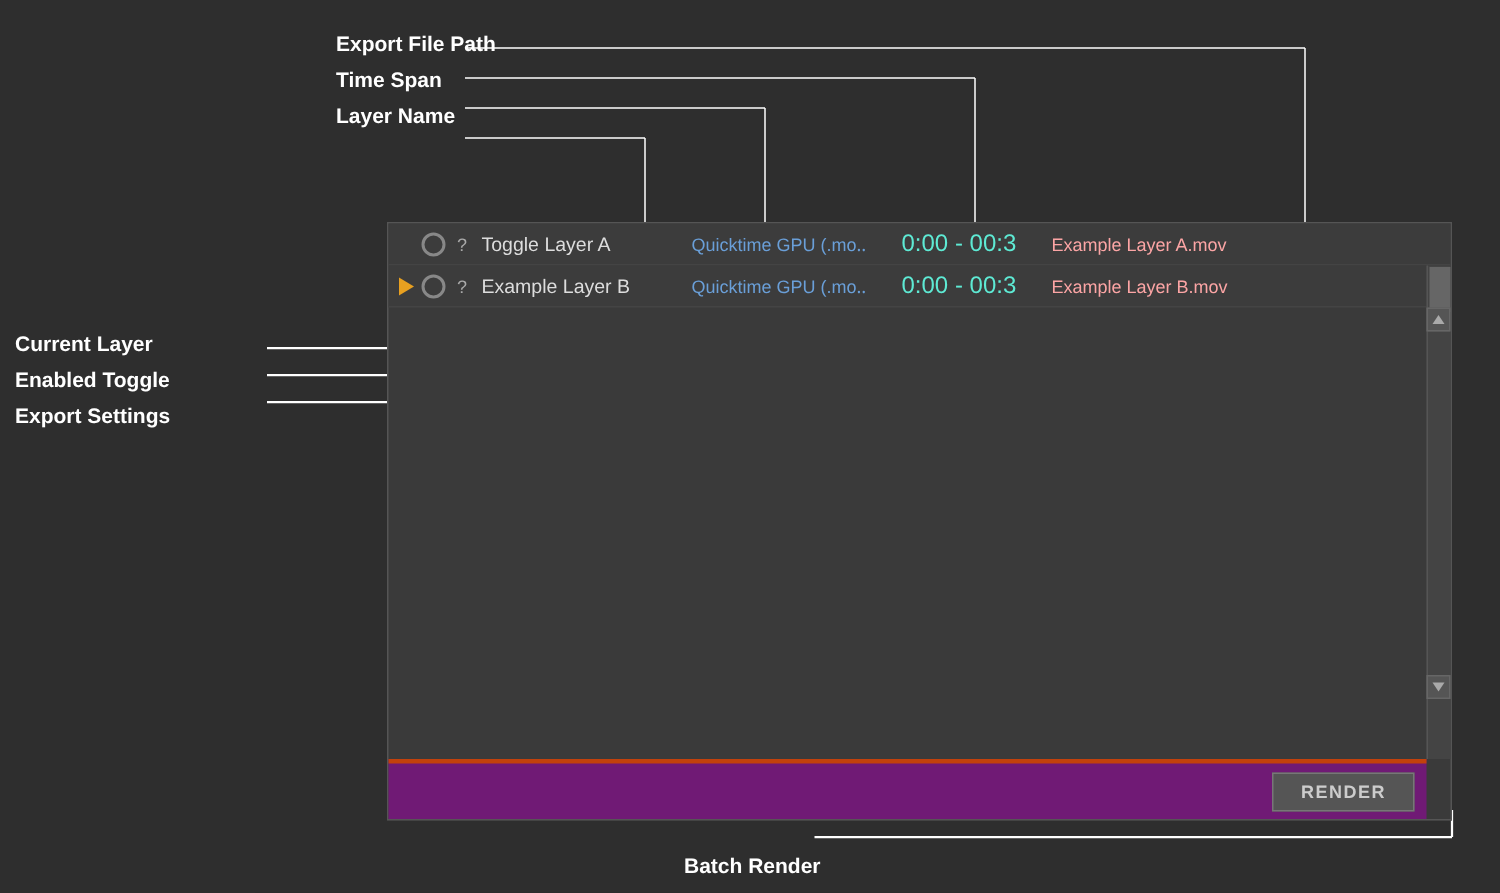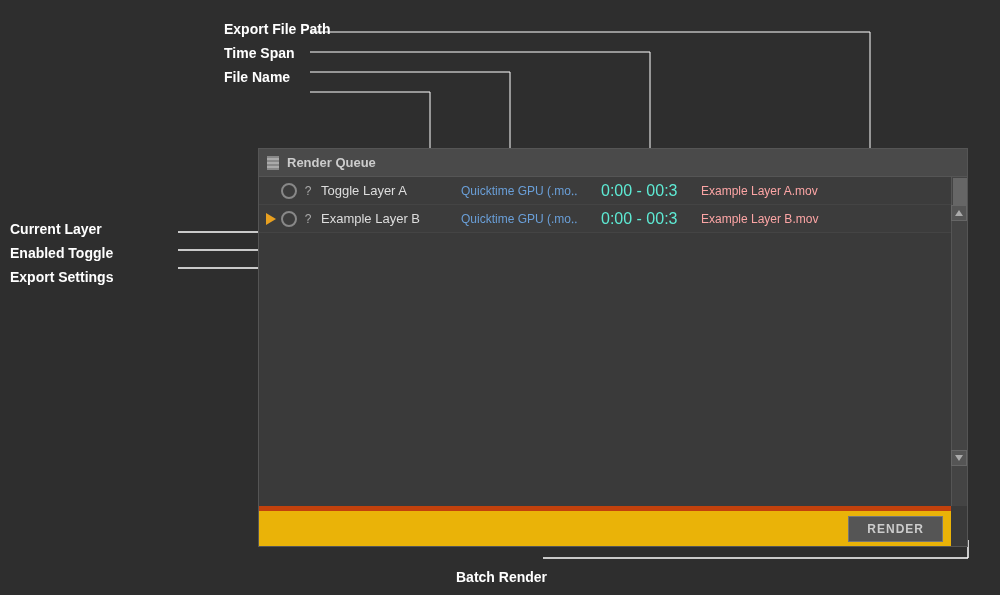--- a/index.html
+++ b/index.html
@@ -189,22 +189,22 @@
       margin: 1px auto;
     }
 
     
     .render-bar {
       position: absolute;
       bottom: 0;
       left: 0;
       right: 16px;
       height: 40px;
-      background: #eab308;
-      border-top: 5px solid #c2410c;
+      background: #701a75;
+      border-top: 3px solid #c2410c;
       display: flex;
       align-items: center;
       justify-content: flex-end;
       padding-right: 8px;
     }
 
     .render-button {
       background: #555;
       border: 1px solid #777;
       color: #cccccc;
@@ -275,21 +275,21 @@
     }
   </style>
 </head>
 <body>
 
 <div class="outer-bg"></div>
 
 <div class="annotations-top">
   <div>Export File Path</div>
   <div>Time Span</div>
-  <div>File Name</div>
+  <div>Layer Name</div>
 </div>
 
 <div class="annotations-left">
   <div>Current Layer</div>
   <div>Enabled Toggle</div>
   <div>Export Settings</div>
 </div>
 
 <svg class="svg-annotations">
 
@@ -310,28 +310,20 @@
   <line x1="178" y1="250" x2="290" y2="250" stroke="#fff" stroke-width="1.5"></line>
 
   <line x1="178" y1="268" x2="305" y2="268" stroke="#fff" stroke-width="1.5"></line>
 
   <line x1="543" y1="558" x2="968" y2="558" stroke="#fff" stroke-width="1.5"></line>
   <line x1="968" y1="558" x2="968" y2="540" stroke="#fff" stroke-width="1.5"></line>
 </svg>
 
 <div class="render-queue-panel">
 
-  <div class="panel-header">
-    <div class="panel-header-icon">
-      <span></span>
-        <span></span>
-        <span></span>
-    </div>
-    <div class="panel-header-title">Render Queue</div>
-  </div>
 
   <div class="queue-row">
     <div class="row-play-indicator"></div>
     <div class="row-toggle"></div>
     <div class="row-status">?</div>
     <div class="row-name">Toggle Layer A</div>
     <div class="row-export">Quicktime GPU (.mo‥</div>
     <div class="row-timespan">0:00 - 00:3</div>
     <div class="row-output">Example Layer A.mov</div>
   </div>

